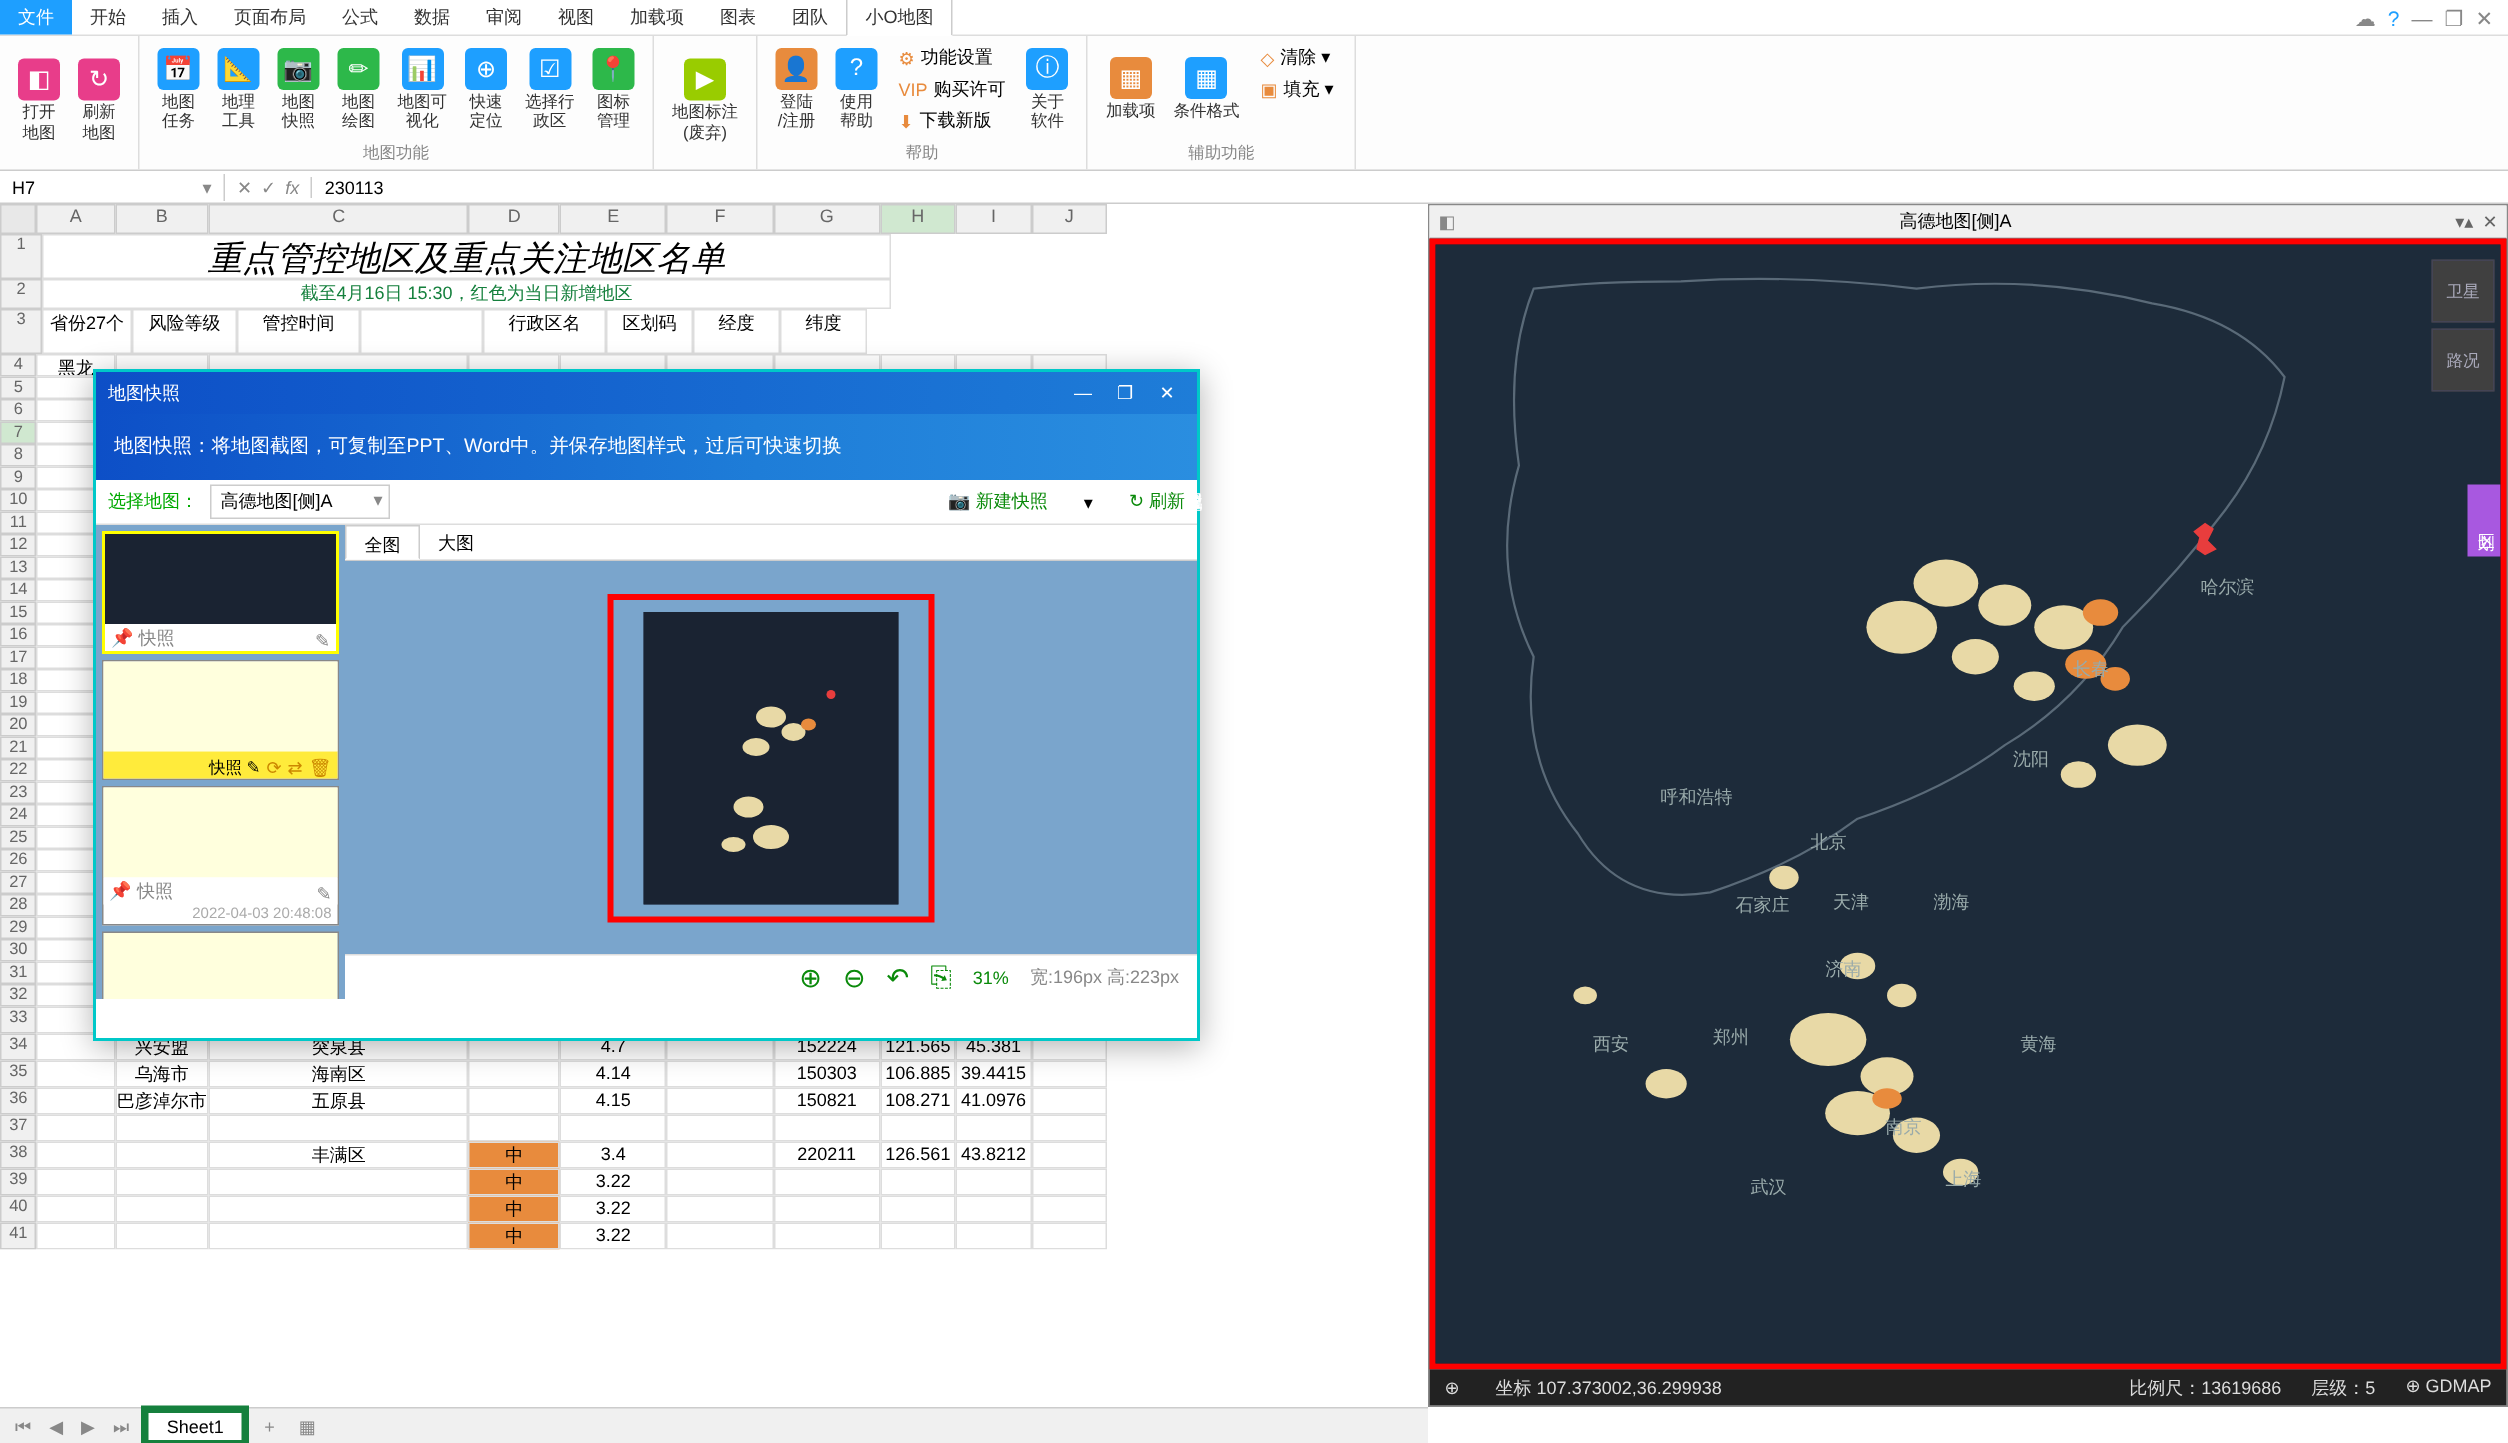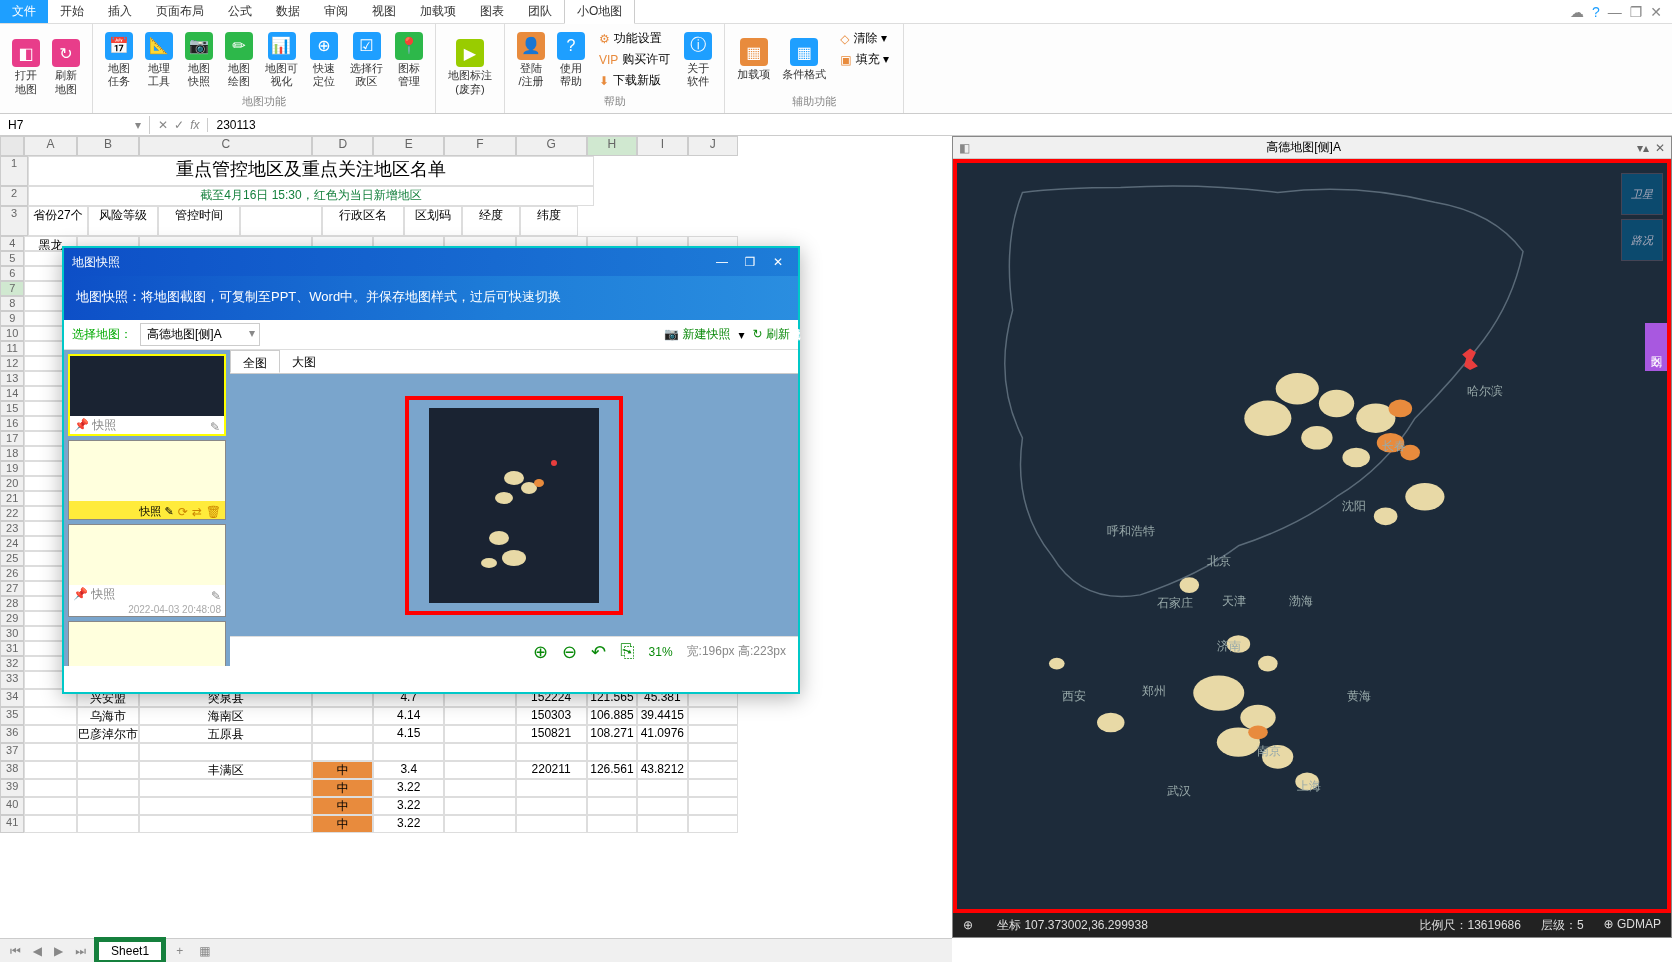--- a/index.html
+++ b/index.html
@@ -37,52 +37,52 @@
 .colheads{display:flex;height:20px;background:#f0f0f0;position:sticky;top:0;}
 .colheads .corner{width:28px;border:1px solid #ccc;background:#e8e8e8;}
 .colheads .ch{border:1px solid #ccc;text-align:center;color:#666;background:#f0f0f0;}
 .colheads .ch.sel{background:#d0e8d0;}
 .rows{overflow:auto;}
 .row{display:flex;height:15px;}
 .row .rh{width:28px;border:1px solid #ccc;background:#f0f0f0;text-align:center;color:#666;font-size:11px;}
 .row .rh.sel{background:#d0e8d0;}
 .cell{border:1px solid #ddd;overflow:hidden;white-space:nowrap;text-align:center;font-size:12px;}
 
-.title-cell{font-size:18px;font-family:"SimSun";font-weight:normal;}
+.title-cell{font-size:23px;font-family:"SimSun";font-weight:normal;font-style:italic;}
 .sub-cell{color:#15803d;}
 
 
 .map-panel{position:absolute;top:136px;right:0;width:720px;bottom:24px;border:1px solid #888;}
 .map-panel-header{height:22px;background:#f0f0f0;display:flex;align-items:center;padding:0 6px;justify-content:space-between;border-bottom:1px solid #ccc;}
 .map-panel-header .win-btns{display:flex;gap:6px;color:#666;}
 .map-viewport{position:absolute;top:22px;left:0;right:0;bottom:24px;background:#1a2332;overflow:hidden;border:4px solid red;}
 .map-dark{position:absolute;inset:0;background:#1d2b3a;}
 .map-statusbar{position:absolute;bottom:0;left:0;right:0;height:24px;background:#222;color:#ddd;display:flex;align-items:center;padding:0 10px;gap:24px;font-size:11px;}
 .map-statusbar .r{margin-left:auto;display:flex;gap:20px;}
 
 .city-label{position:absolute;color:#9aa;font-size:12px;pointer-events:none;}
 .tan{fill:#e8d9a6;}
 .orange{fill:#e88b3d;}
 .red{fill:#e83d3d;}
 .map-border{position:absolute;stroke:#5a6a78;stroke-width:1.5;fill:none;}
 
-.map-side-btn{position:absolute;right:4px;width:42px;height:42px;background:#0c4a6e;border:1px solid #445;display:flex;align-items:center;justify-content:center;color:#aab;font-size:11px;text-align:center;font-style:italic;}
+.map-side-btn{position:absolute;right:4px;width:42px;height:42px;background:#404040;border:1px solid #445;display:flex;align-items:center;justify-content:center;color:#aab;font-size:11px;text-align:center;}
 .purple-tag{position:absolute;right:0;top:160px;width:22px;height:48px;background:#a858e0;color:#fff;writing-mode:vertical-rl;display:flex;align-items:center;justify-content:center;font-size:11px;}
 
 
 .snapshot-modal{position:absolute;left:62px;top:246px;width:738px;height:448px;background:#fff;border:2px solid #00c8c8;box-shadow:0 4px 20px rgba(0,0,0,0.3);}
 .sm-title{height:28px;background:linear-gradient(90deg,#0d4fc7,#1e7dd8);color:#fff;display:flex;align-items:center;justify-content:space-between;padding:0 8px;font-size:13px;}
 .sm-title .win{display:flex;gap:4px;}
 .sm-title .win span{width:24px;text-align:center;cursor:pointer;}
 .sm-desc{height:44px;background:linear-gradient(90deg,#0d4fc7,#1e7dd8 60%,#2a8ee0);color:#fff;padding:12px 12px;font-size:13px;}
 .sm-toolbar{height:30px;display:flex;align-items:center;padding:0 8px;gap:8px;border-bottom:1px solid #ddd;}
 .sm-toolbar .sel-label{color:#0a0;}
 .sm-toolbar .dd{border:1px solid #ccc;padding:2px 20px 2px 6px;position:relative;min-width:120px;}
 .sm-toolbar .dd::after{content:"▾";position:absolute;right:4px;color:#888;}
-.sm-toolbar .right{margin-left:auto;display:flex;gap:8px;align-items:center;}
+.sm-toolbar .right{margin-left:auto;display:flex;gap:24px;align-items:center;}
 .sm-toolbar .link{color:#0a8a0a;}
 .sm-body{display:flex;height:316px;}
 .sm-thumbs{width:166px;background:#7aa5cc;overflow:auto;padding:4px;display:flex;flex-direction:column;gap:4px;}
 .thumb{background:#fff;border:1px solid #888;position:relative;}
 .thumb.active{border:2px solid #ff0;}
 .thumb-img{height:60px;background:#1a2332;}
 .thumb-img.light{background:#ffd;}
 .thumb-bar{background:#ffeb3b;height:18px;display:flex;align-items:flex-end;justify-content:flex-end;gap:4px;padding:0 4px;font-size:11px;}
 .thumb-bar.white{background:#fff;color:#888;justify-content:space-between;}
 .thumb-bar .ico{color:#c80;}

